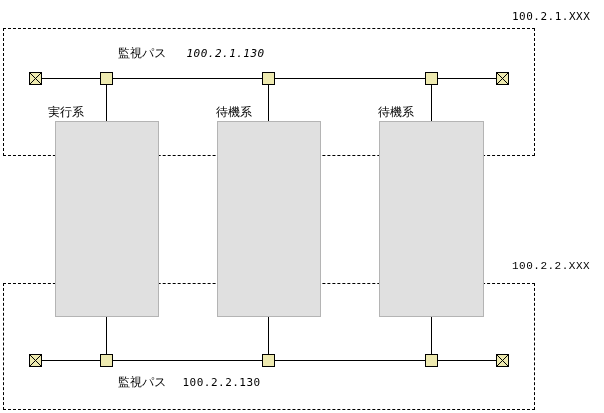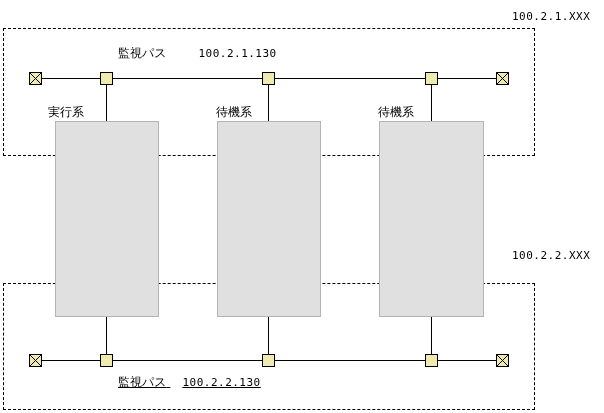--- a/index.html
+++ b/index.html
@@ -15,31 +15,31 @@
   .mono { font-family: "DejaVu Sans Mono", monospace; font-size: 11px; letter-spacing: 0.5px; }
 </style>
 </head>
 <body>
 
 <div class="label mono" style="left:512px; top:10px;">100.2.1.XXX</div>
 <div class="dash-box" style="left:3px; top:28px; width:532px; height:128px;"></div>
 
 <div class="label" style="left:118px; top:46px;">
   <span>監視パス</span>
-  <span class="mono" style="margin-left:28px;">100.2.1.130</span>
+  <span class="mono" style="margin-left:16px;font-style:italic;">100.2.1.130</span>
 </div>
 
 <div class="hline" style="left:42px; top:78px; width:455px;"></div>
 
-<div class="label mono" style="left:512px; top:249px;">100.2.2.XXX</div>
+<div class="label mono" style="left:512px; top:259px;font-family:Liberation Mono, monospace;">100.2.2.XXX</div>
 <div class="dash-box" style="left:3px; top:283px; width:532px; height:127px;"></div>
 
 <div class="hline" style="left:42px; top:360px; width:455px;"></div>
 
-<div class="label" style="left:118px; top:375px;text-decoration:underline;">
+<div class="label" style="left:118px; top:375px;">
   <span>監視パス</span>
   <span class="mono" style="margin-left:12px;">100.2.2.130</span>
 </div>
 
 <div class="server" style="left:55px; top:121px; width:104px; height:196px;"></div>
 <div class="server" style="left:217px; top:121px; width:104px; height:196px;"></div>
 <div class="server" style="left:379px; top:121px; width:105px; height:196px;"></div>
 
 <div class="label" style="left:48px; top:105px;">実行系</div>
 <div class="label" style="left:216px; top:105px;">待機系</div>

